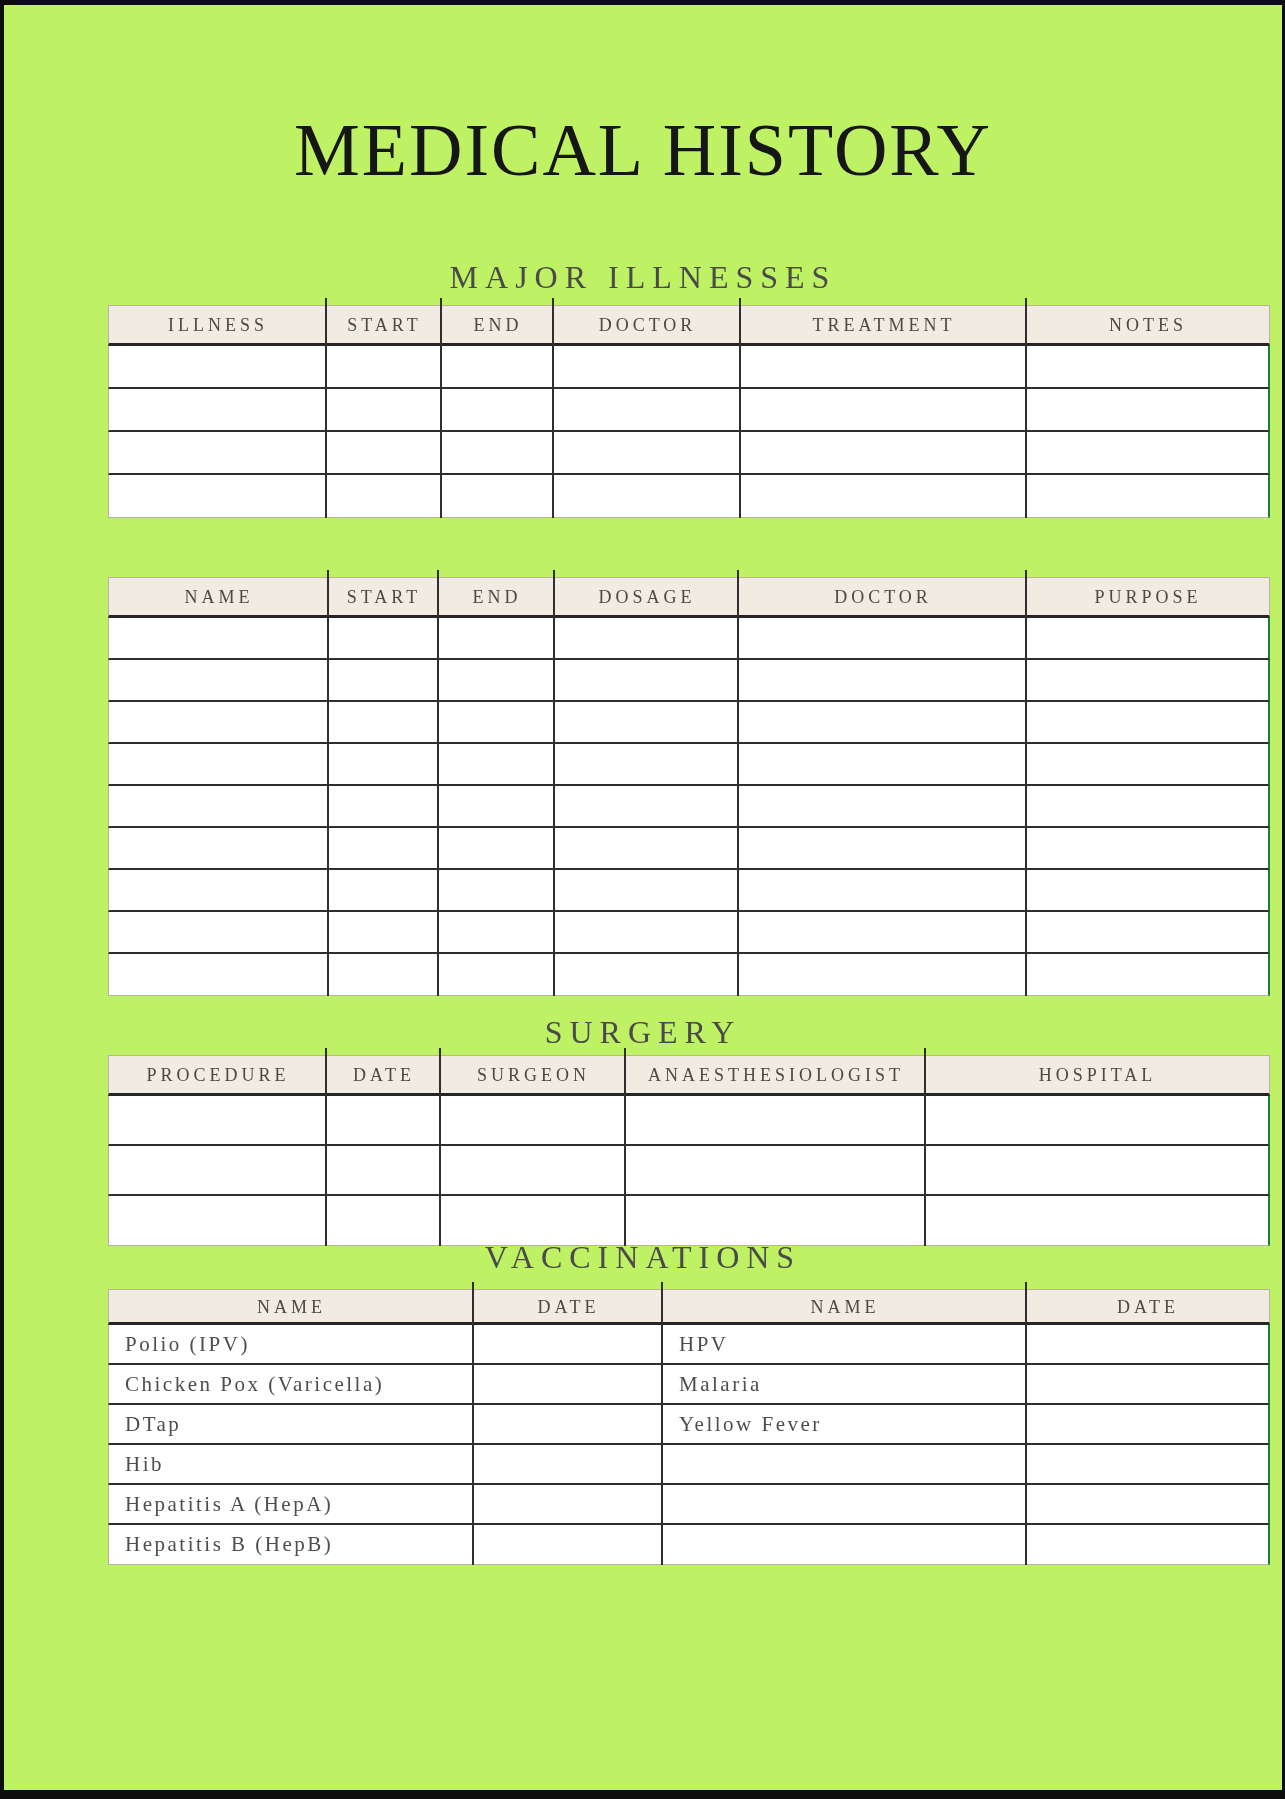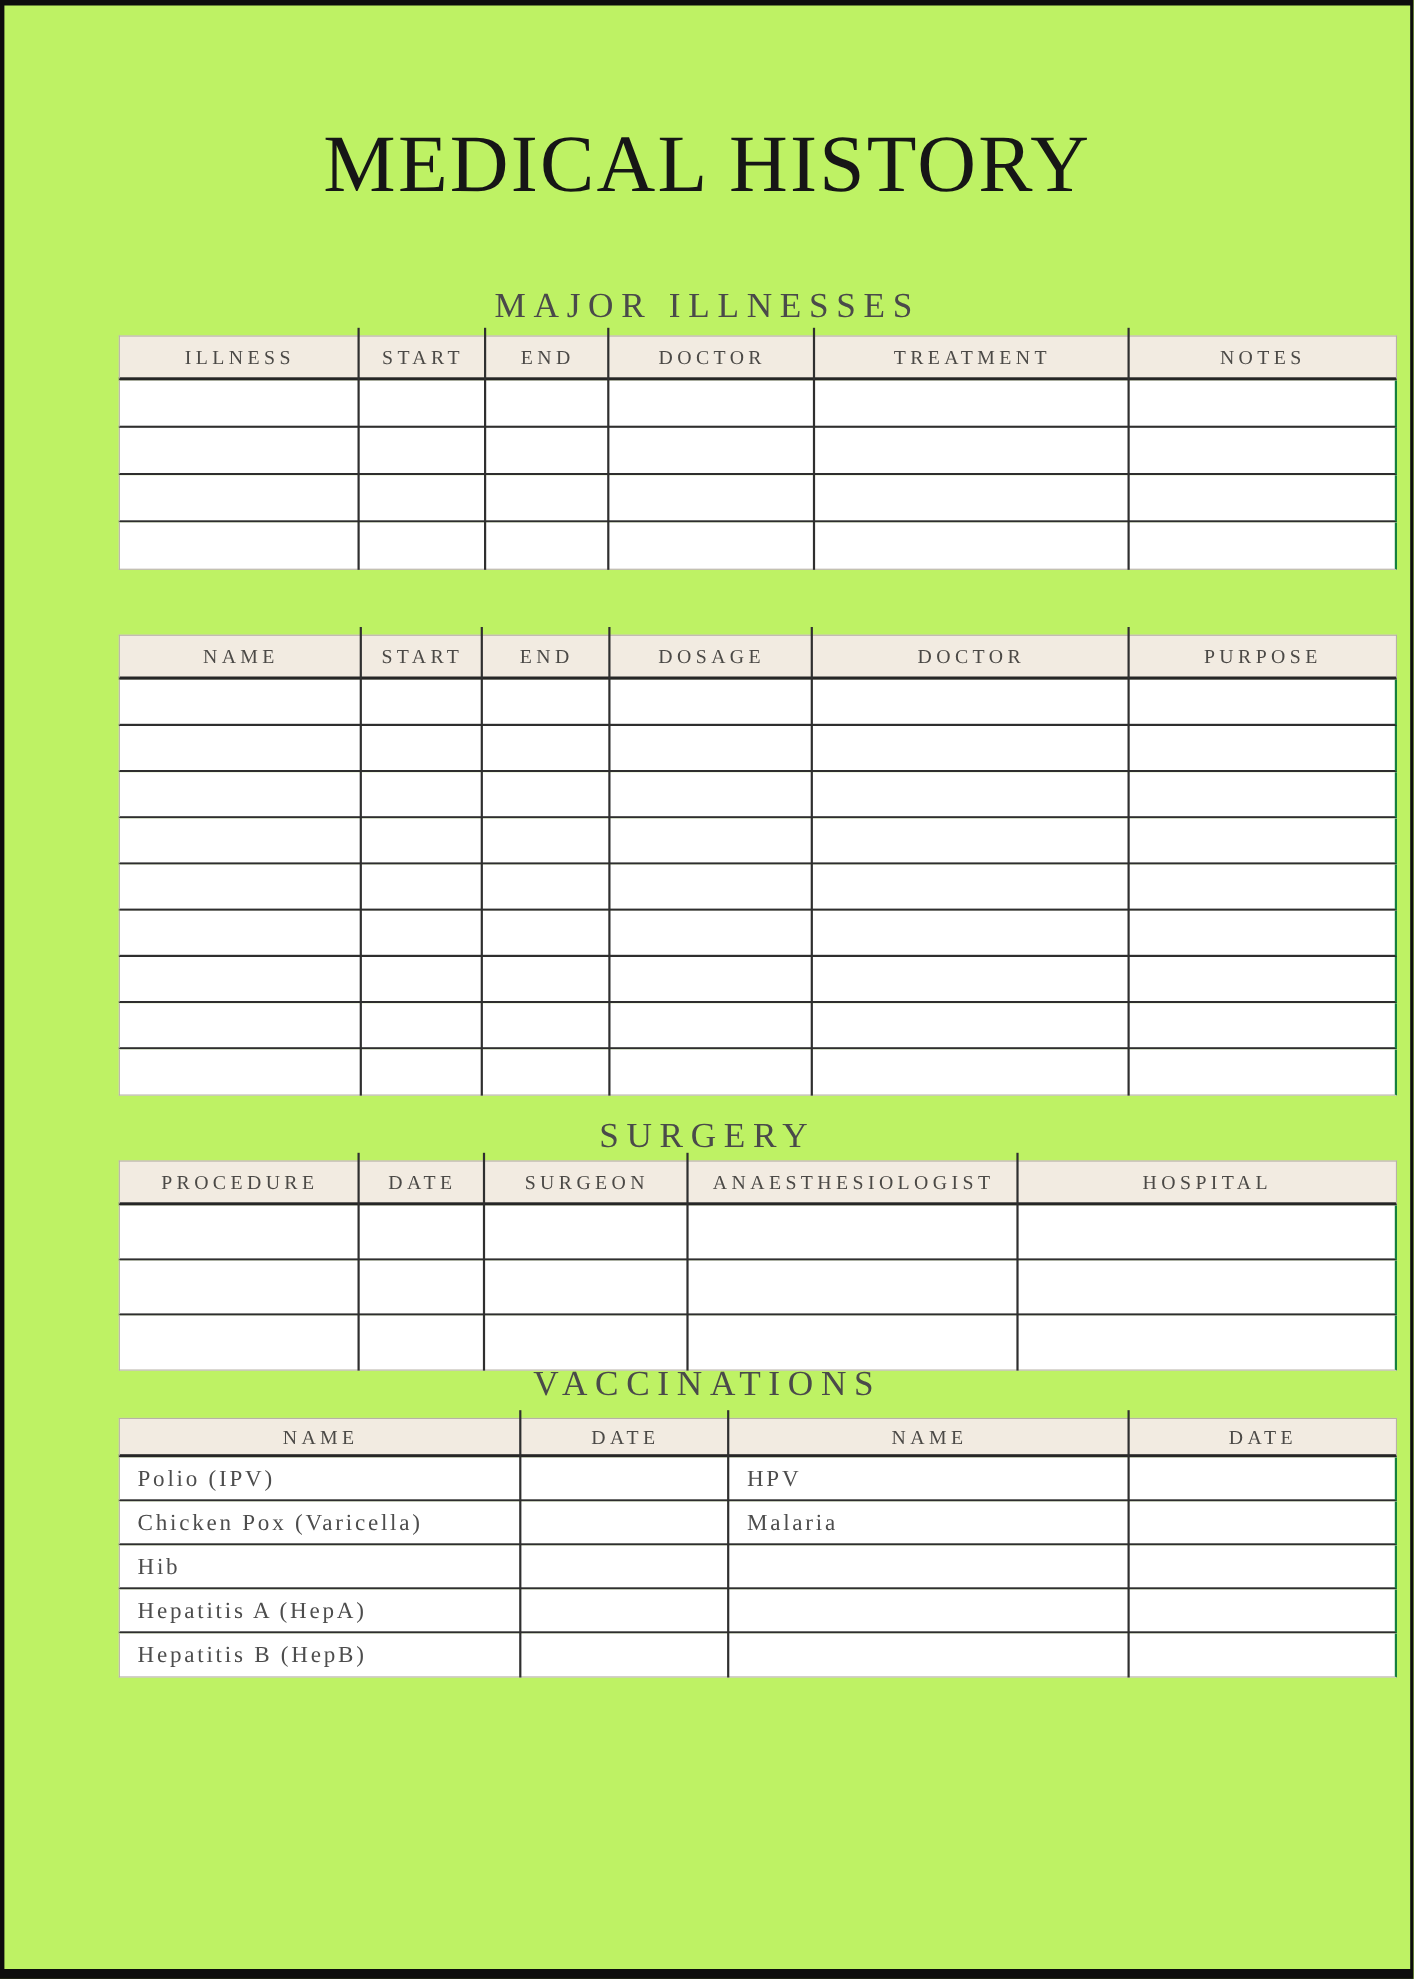--- a/index.html
+++ b/index.html
@@ -162,20 +162,26 @@
       <div class="vname">HPV</div>
       <div class="vdate"></div>
     </div>
     <div class="trow grid-vax">
       <div class="vname">Chicken Pox (Varicella)</div>
       <div class="vdate"></div>
       <div class="vname">Malaria</div>
       <div class="vdate"></div>
     </div>
     <div class="trow grid-vax">
+      <div class="vname">DTap</div>
+      <div class="vdate"></div>
+      <div class="vname">Yellow Fever</div>
+      <div class="vdate"></div>
+    </div>
+    <div class="trow grid-vax">
       <div class="vname">Hib</div>
       <div class="vdate"></div>
       <div class="vname"></div>
       <div class="vdate"></div>
     </div>
     <div class="trow grid-vax">
       <div class="vname">Hepatitis A (HepA)</div>
       <div class="vdate"></div>
       <div class="vname"></div>
       <div class="vdate"></div>

